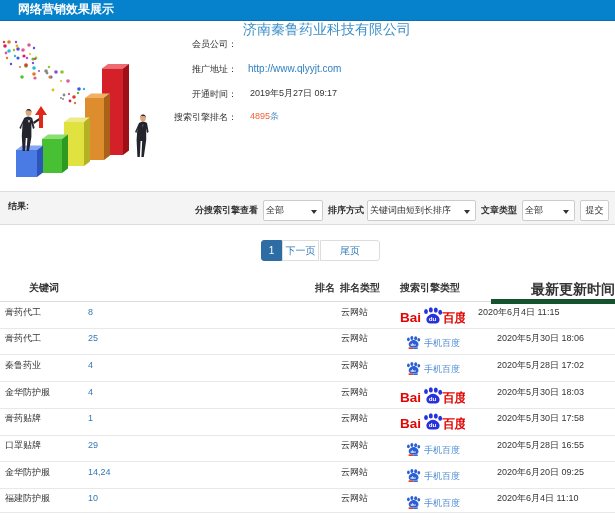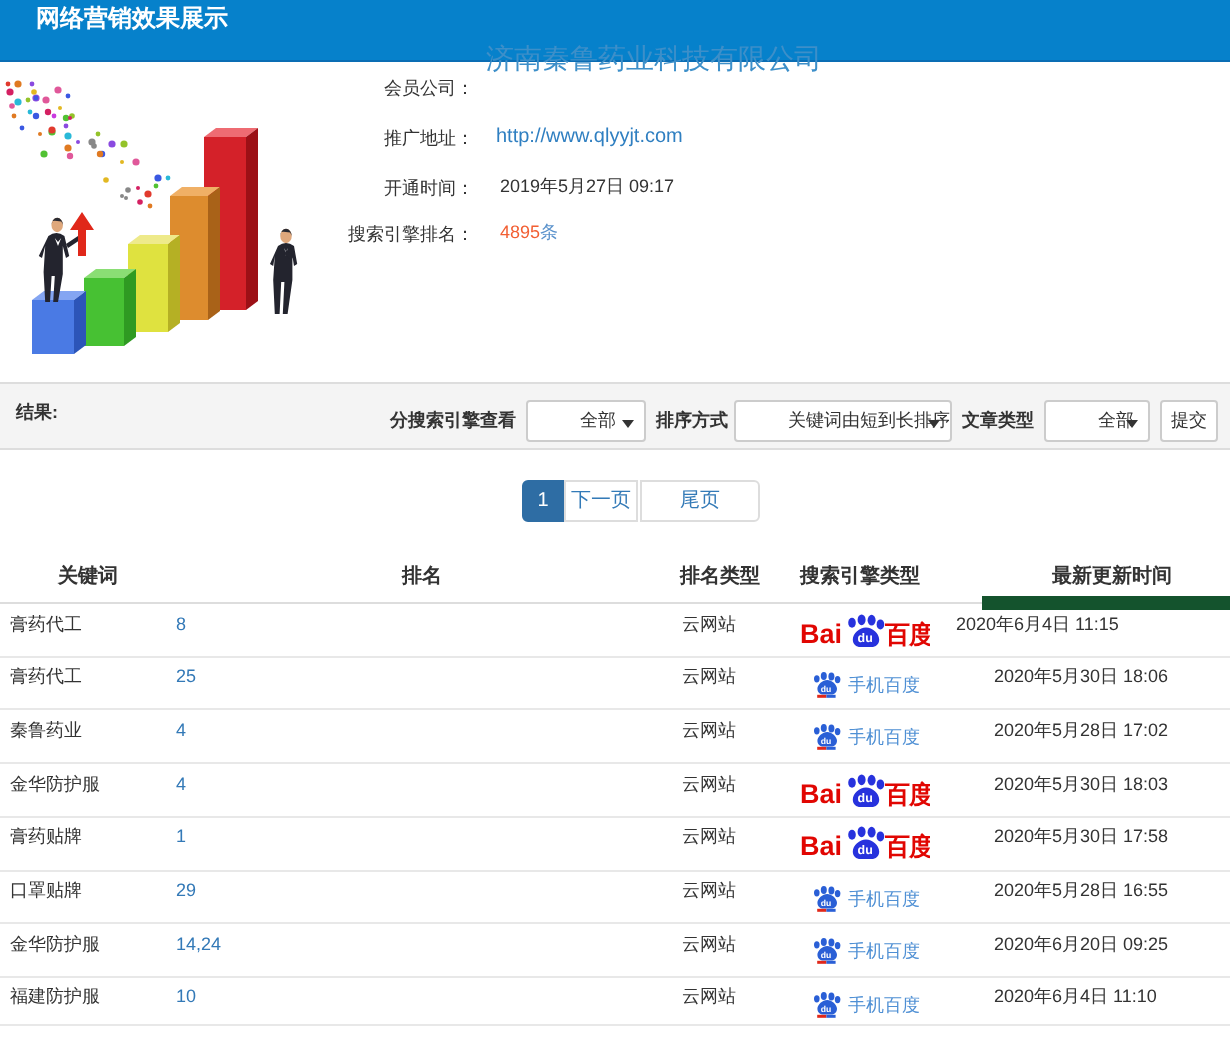--- a/index.html
+++ b/index.html
@@ -1,29 +1,29 @@
 <!DOCTYPE html>
 <html lang="zh"><head>
 <meta charset="utf-8">
 <style>
 *{margin:0;padding:0;box-sizing:border-box}
 html,body{width:615px;height:520px;background:#fff;overflow:hidden}
 body{position:relative;font-family:"Liberation Sans",sans-serif;color:#333;-webkit-font-smoothing:antialiased}
 .abs{position:absolute}
 .lbl{font-size:9px;color:#333;text-align:right;line-height:12px}
 .lblb{font-size:9px;color:#333;font-weight:bold;line-height:12px}
-.sel{position:absolute;height:21px;background:#fff;border:1px solid #ccc;border-radius:2px;font-size:9px;color:#333;line-height:19px;padding-left:26px}
+.sel{position:absolute;height:21px;background:#fff;border:1px solid #ccc;border-radius:2px;font-size:9px;color:#333;line-height:19px;padding-left:2px}
 .sel .ar{position:absolute;right:5px;top:8.5px;width:0;height:0;border-left:3px solid transparent;border-right:3px solid transparent;border-top:4px solid #333}
 .pg{position:absolute;top:240px;height:21px;font-size:10px;line-height:19px;text-align:center;background:#fff;border:1px solid #ddd;color:#337ab7}
 td,th{font-size:9px;vertical-align:top;white-space:nowrap}
 </style>
 </head>
 <body>
 
-<div class="abs" style="left:0;top:0;width:615px;height:31px;background:#0681cb;border-bottom:1px solid #0a6db4">
+<div class="abs" style="left:0;top:0;width:615px;height:21px;background:#0681cb;border-bottom:1px solid #0a6db4">
   <div style="color:#fff;font-size:12px;font-weight:bold;line-height:19px;padding-left:18px">网络营销效果展示</div>
 </div>
 
 <svg class="abs" style="left:0;top:40px" width="175" height="145" viewBox="0 0 175 145">
   <g>
   <circle cx="39" cy="31" r="1" fill="#8a4ae0"></circle>
       <circle cx="4" cy="2" r="1.2" fill="#e13a2e"></circle>
   <circle cx="9" cy="11" r="1.8" fill="#29b9d8"></circle>
       <circle cx="5" cy="6" r="1.8" fill="#d42062"></circle>
   <circle cx="61" cy="41" r="1" fill="#e2b822"></circle>
@@ -156,24 +156,24 @@
     <colgroup>
         <col style="width:83px">
         <col style="width:252px">
         <col style="width:60px">
         <col style="width:96px">
         <col style="width:124px">
       </colgroup>
     <tbody>
         <tr style="height:27px">
       <th style="text-align:center;font-size:10px;padding:7px 0 0 5px;border-bottom:1px solid #ddd;color:#333">关键词</th>
-      <th style="text-align:center;font-size:10px;padding:7px 0 0 4px;border-bottom:1px solid #ddd;color:#333">排名</th>
+      <th style="text-align:right;font-size:10px;padding:7px 0 0 4px;border-bottom:1px solid #ddd;color:#333">排名</th>
       <th style="text-align:left;font-size:10px;padding:7px 0 0 5px;border-bottom:1px solid #ddd;color:#333">排名类型</th>
       <th style="text-align:left;font-size:10px;padding:7px 0 0 5px;border-bottom:1px solid #ddd;color:#333">搜索引擎类型</th>
-      <th style="text-align:center;font-size:10px;padding:7px 0 0 6px;border-bottom:7px solid #14532d;color:#333">最新更新时间</th>
+      <th style="text-align:right;font-size:14px;padding:7px 0 0 6px;border-bottom:5px solid #14532d;color:#333">最新更新时间</th>
     </tr>
   </tbody>
     </table>
 </div>
 
 <div id="rows">
     <div class="abs" style="left:0;top:327.7px;width:615px;height:1px;background:#e8e8e8"></div>
     <div class="abs" style="left:5px;top:305.5px;font-size:9px;color:#333;line-height:13px">膏药代工</div>
     <div class="abs" style="left:88px;top:305.5px;font-size:9px;color:#3379b7;line-height:13px">8</div>
     <div class="abs" style="left:341px;top:305.5px;font-size:9px;color:#333;line-height:13px">云网站</div>

